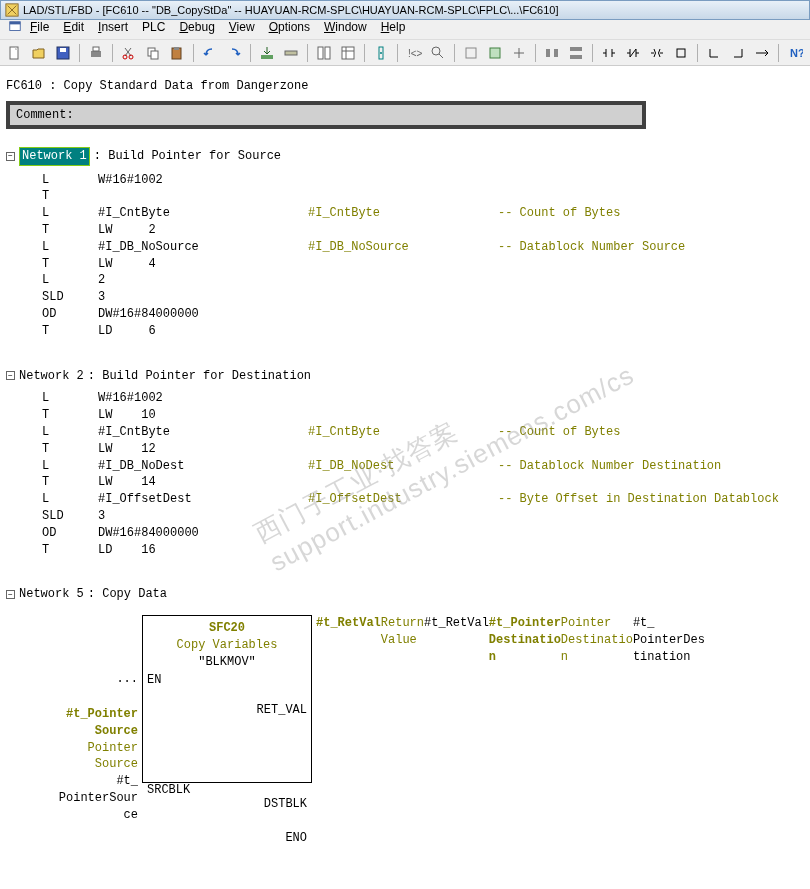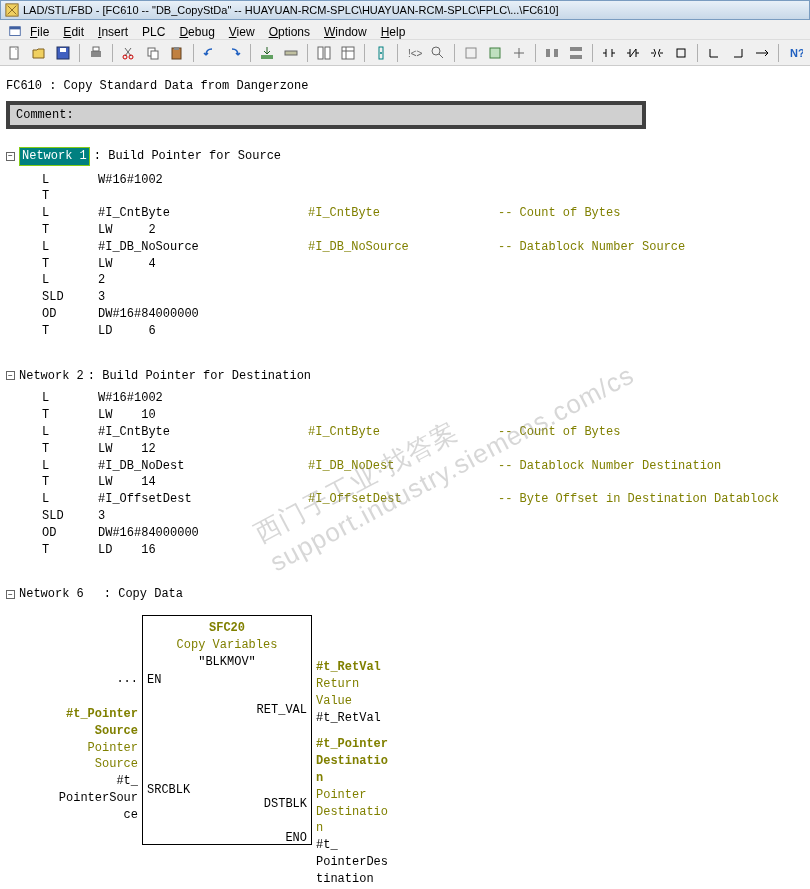--- a/index.html
+++ b/index.html
@@ -1,20 +1,20 @@
 <!DOCTYPE html>
 <html><head>
 <meta charset="utf-8">
 <style>
 * { margin:0; padding:0; box-sizing:border-box; }
 body { font-family:"Segoe UI",Tahoma,sans-serif; font-size:11px; background:#fff; width:810px; height:889px; overflow:hidden; }
 .titlebar { background:linear-gradient(#e8f0f8,#c8d8e8); border:1px solid #7a9cc0; height:20px; display:flex; align-items:center; padding:0 4px; }
 .titlebar .icon { width:14px; height:14px; margin-right:4px; }
 .titlebar span { font-size:11px; color:#000; }
-.menubar { background:#f0f0f0; height:20px; display:flex; align-items:flex-end; padding:0 8px; border-bottom:1px solid #ddd; }
+.menubar { background:#f0f0f0; height:20px; display:flex; align-items:flex-start; padding:0 8px; border-bottom:1px solid #ddd; }
 .menubar .sysicon { width:14px; height:14px; margin-right:8px; }
 .menubar .mitem { margin-right:14px; font-size:12px; cursor:default; }
 .menubar .mitem u { text-decoration:underline; }
 .toolbar { background:#f0f0f0; height:26px; display:flex; align-items:center; padding:0 4px; border-bottom:1px solid #ccc; gap:2px; }
 .tbtn { width:22px; height:22px; display:flex; align-items:center; justify-content:center; border:1px solid transparent; }
 .tbtn svg { width:16px; height:16px; }
 .tsep { width:1px; height:18px; background:#b0b0b0; margin:0 3px; }
 .content { padding:12px 6px; font-family:"Courier New",monospace; font-size:12px; line-height:1.4; }
 .header-line { margin-bottom:6px; }
 .comment-box { background:#d0d0d0; border:4px solid #404040; padding:2px 6px; margin:2px 0 18px 0; width:640px; height:28px; }
@@ -29,21 +29,21 @@
 .stl-row .arg { width:210px; }
 .stl-row .sym { width:190px; color:#808000; }
 .stl-row .cmt { color:#808000; }
 .fbd { margin-top:12px; margin-left:36px; display:flex; }
 .fbd-left { display:flex; flex-direction:column; align-items:flex-end; text-align:right; padding-right:4px; font-family:"Courier New",monospace; }
 .fbd-box { border:1px solid #000; width:170px; position:relative; font-family:"Courier New",monospace; text-align:center; }
 .fbd-box .title { padding-top:4px; }
 .fbd-box .pin { position:absolute; font-size:12px; }
 .pin.left { left:4px; text-align:center; }
 .pin.right { right:4px; text-align:right; }
-.fbd-right { display:flex; flex-direction:column; text-align:left; padding-left:4px; font-family:"Courier New",monospace; }
+.fbd-right { display:flex; flex-direction:row; text-align:left; padding-left:4px; font-family:"Courier New",monospace; }
 .olive { color:#808000; }
 .bold { font-weight:bold; }
 .watermark { position:absolute; top:380px; left:230px; font-size:26px; color:rgba(140,140,140,0.35); transform:rotate(-28deg); pointer-events:none; font-family:sans-serif; letter-spacing:1px; }
 </style>
 </head>
 <body>
 
 <div class="titlebar">
   <svg class="icon" viewBox="0 0 16 16">
       <rect x="1" y="1" width="14" height="14" fill="#f0d060" stroke="#806020"></rect>
@@ -288,33 +288,33 @@
           <div class="stl-row"><span class="op">SLD</span><span class="arg">3</span><span class="sym"></span><span class="cmt"></span></div>
           <div class="stl-row"><span class="op">OD</span><span class="arg">DW#16#84000000</span><span class="sym"></span><span class="cmt"></span></div>
           <div class="stl-row"><span class="op">T</span><span class="arg">LD    16</span><span class="sym"></span><span class="cmt"></span></div>
         </div>
       </div>
     </div>
 
   <div class="network">
     <div class="nw-head">
       <div class="nw-toggle">−</div>
-      <span class="nw-label">Network  6</span>
-      <span style="margin-left:20px;">: Copy Data</span>
+      <span class="nw-label">Network  5</span>
+      <span style="margin-left:4px;">: Copy Data</span>
     </div>
     <div class="fbd">
       <div class="fbd-left" style="width:100px;">
         <div style="height:56px;"></div>
         <div>...</div>
         <div style="height:18px;"></div>
         <div class="olive bold">#t_Pointer<br>Source</div>
         <div class="olive">Pointer<br>Source</div>
         <div>#t_<br>PointerSour<br>ce</div>
       </div>
-      <div class="fbd-box" style="height:230px;">
+      <div class="fbd-box" style="height:168px;">
         <div class="title olive bold">SFC20</div>
         <div class="olive">Copy Variables</div>
         <div>"BLKMOV"</div>
         <div class="pin left" style="top:56px;">EN</div>
         <div class="pin left" style="top:166px;">SRCBLK</div>
         <div class="pin right" style="top:86px;">RET_VAL</div>
         <div class="pin right" style="top:180px;">DSTBLK</div>
         <div class="pin right" style="top:214px;">ENO</div>
       </div>
       <div class="fbd-right" style="width:120px;">

